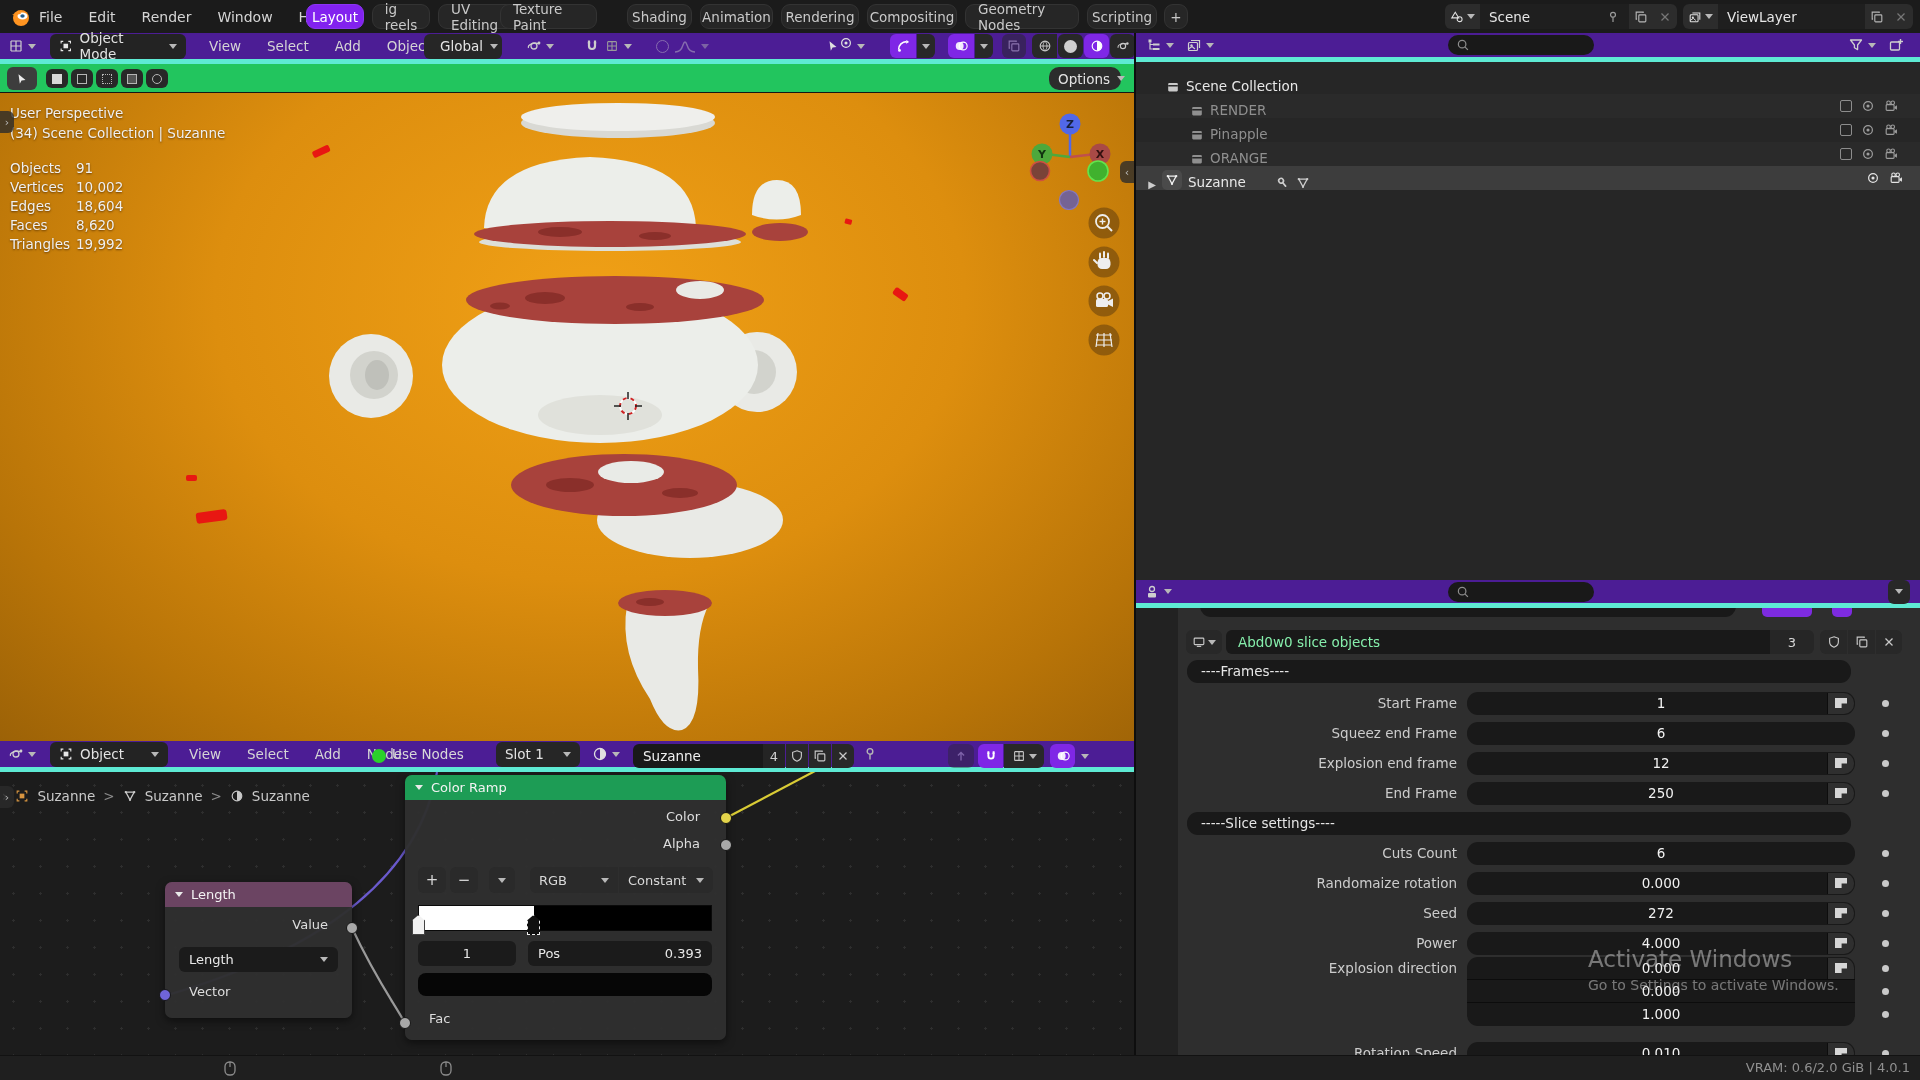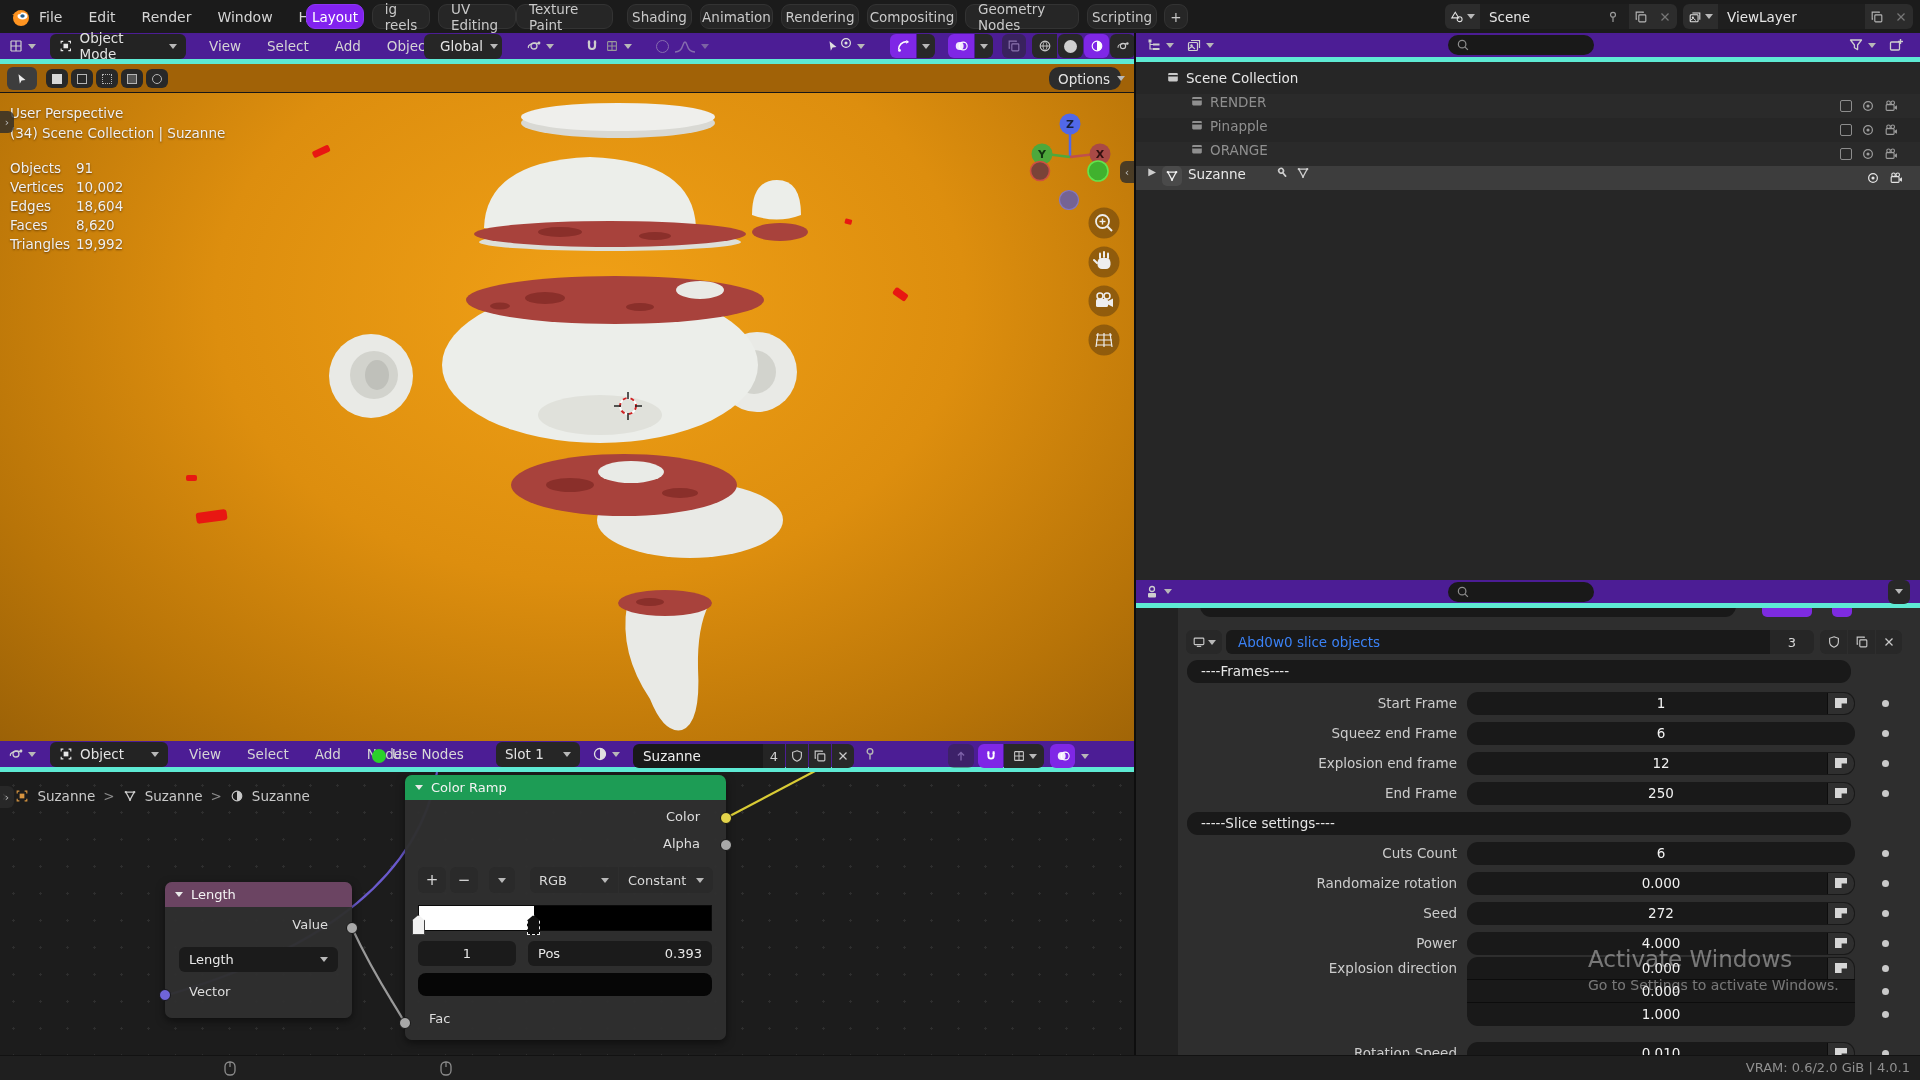--- a/index.html
+++ b/index.html
@@ -26,21 +26,21 @@
   
   .edhdr { background:#4c1d95; border-bottom:5px solid #5eead4; }
   .ddn { background:#232323; border-radius:6px; height:25px; display:flex; align-items:center; gap:7px; padding:0 9px; font-size:13.5px; color:#e3e3e3; }
   .hmenu { font-size:13.5px; color:#d5d5d5; padding:0 13px; height:100%; display:flex; align-items:center; }
   .hbtn { background:#282828; border-radius:6px; height:24px; display:flex; align-items:center; justify-content:center; color:#c8c8c8; }
   .purplebtn { background:#7f27e6; color:#fff; }
   
   .ovtext { color:#f0f0f0; font-size:13.5px; text-shadow:0 1px 2px rgba(60,30,0,.7); }
   .statlabel { display:inline-block; width:66px; }
   
-  .olrow { position:absolute; left:1136px; width:784px; height:24px; display:flex; align-items:flex-start; font-size:13.5px; color:#8f8f8f; gap:6px; }
+  .olrow { position:absolute; left:1136px; width:784px; height:24px; display:flex; align-items:flex-end; font-size:13.5px; color:#8f8f8f; gap:6px; }
   .olrow.lit { color:#e8e8e8; }
   .olright { position:absolute; display:flex; gap:9px; align-items:center; color:#9d9d9d; }
   
   .plabel { position:absolute; left:1186px; width:271px; height:23px; line-height:23px; text-align:right; font-size:13.5px; color:#cccccc; }
   .pfield { position:absolute; left:1467px; width:388px; height:23px; background:#191919; border-radius:11px; color:#f2f2f2; font-size:13.5px; }
   .pfield .pval { position:absolute; left:0; right:0; top:0; height:23px; line-height:23px; text-align:center; }
   .animbtn { position:absolute; right:1px; top:1px; width:27px; height:21px; background:#2f2f2f; border-left:1px solid #0d0d0d; border-radius:0 10px 10px 0; }
   .animbtn::before { content:""; display:block; width:12px; height:10px; margin:5px auto; background:#d6d6d6;
                      clip-path:polygon(0 0,100% 0,100% 55%,55% 55%,55% 100%,0 100%); }
   .deco { position:absolute; left:1882px; width:7px; height:7px; border-radius:50%; background:#c9c9c9; }
@@ -211,21 +211,21 @@
     <div class="flex" style="position:absolute;left:26px;top:0;height:33px">
       <div class="menu-item">File</div>
       <div class="menu-item">Edit</div>
       <div class="menu-item">Render</div>
       <div class="menu-item">Window</div>
       <div class="menu-item">Help</div>
     </div>
     <div class="wtab active" style="left:306px;width:58px">Layout</div>
     <div class="wtab" style="left:372px;width:58px">ig reels</div>
     <div class="wtab" style="left:438px;width:78px">UV Editing</div>
-    <div class="wtab" style="left:516px;width:97px">Texture Paint</div>
+    <div class="wtab" style="left:500px;width:97px">Texture Paint</div>
     <div class="wtab" style="left:627px;width:65px">Shading</div>
     <div class="wtab" style="left:700px;width:73px">Animation</div>
     <div class="wtab" style="left:781px;width:78px">Rendering</div>
     <div class="wtab" style="left:867px;width:90px">Compositing</div>
     <div class="wtab" style="left:965px;width:114px">Geometry Nodes</div>
     <div class="wtab" style="left:1087px;width:70px">Scripting</div>
     <div class="wtab" style="left:1164px;width:24px;padding:0">+</div>
 
     <div class="idgroup" style="left:1445px;width:232px">
       <span class="icell">
@@ -375,21 +375,21 @@
           <svg class="ic14">
             <use href="#i-physics"></use>
           </svg>
         </span>
       <span class="hbtn" style="width:17px;border-radius:0 6px 6px 0;margin-left:1px">
           <span class="chv"></span>
         </span>
     </span>
   </div>
 
-  <div class="abs" style="left:0;top:64px;width:1134px;height:29px;background:#a16207;border-bottom:1px solid #161616">
+  <div class="abs" style="left:0;top:64px;width:1134px;height:29px;background:#22c55e;border-bottom:1px solid #161616">
     <span class="hbtn" style="position:absolute;left:7px;top:3px;width:30px;height:23px;background:#3d3d3d">
         <svg class="ic14" style="color:#eee">
           <use href="#i-cursor"></use>
         </svg>
       </span>
     <span class="hbtn" style="position:absolute;left:46px;top:5px;width:22px;height:19px">
         <span style="width:10px;height:10px;background:#d8d8d8"></span>
       </span>
     <span class="hbtn" style="position:absolute;left:71px;top:5px;width:22px;height:19px">
         <span style="width:10px;height:10px;border:1.5px solid #b5b5b5"></span>
@@ -669,21 +669,21 @@
     <span class="abs" style="left:566px;top:-15px;width:50px;height:24px;background:#7d2be0;border-radius:5px"></span>
     <span class="abs" style="left:636px;top:-15px;width:20px;height:24px;background:#7d2be0;border-radius:5px"></span>
   </div>
 
   <span class="abs hbtn" style="left:1186px;top:630px;width:36px;height:24px;gap:2px">
     <svg class="ic14">
         <use href="#i-monitor"></use>
       </svg>
       <span class="chv"></span>
   </span>
-  <div class="abs" style="left:1226px;top:630px;width:544px;height:24px;background:#191919;border-radius:6px 0 0 6px;display:flex;align-items:center;padding:0 12px;font-size:13.5px;color:#3b82f6">
+  <div class="abs" style="left:1226px;top:630px;width:544px;height:24px;background:#191919;border-radius:6px 0 0 6px;display:flex;align-items:center;padding:0 12px;font-size:13.5px;color:#86efac">
     <span>Abd0w0 slice objects</span>
   </div>
   <div class="abs" style="left:1770px;top:630px;width:44px;height:24px;background:#262626;display:flex;align-items:center;justify-content:center;font-size:13px;color:#d8d8d8;border-radius:0 6px 6px 0">
     <span>3</span>
   </div>
   <span class="abs hbtn" style="left:1820px;top:630px;width:27px;height:24px;border-radius:6px 0 0 6px">
       <svg class="ic14">
         <use href="#i-shield"></use>
       </svg>
     </span>

